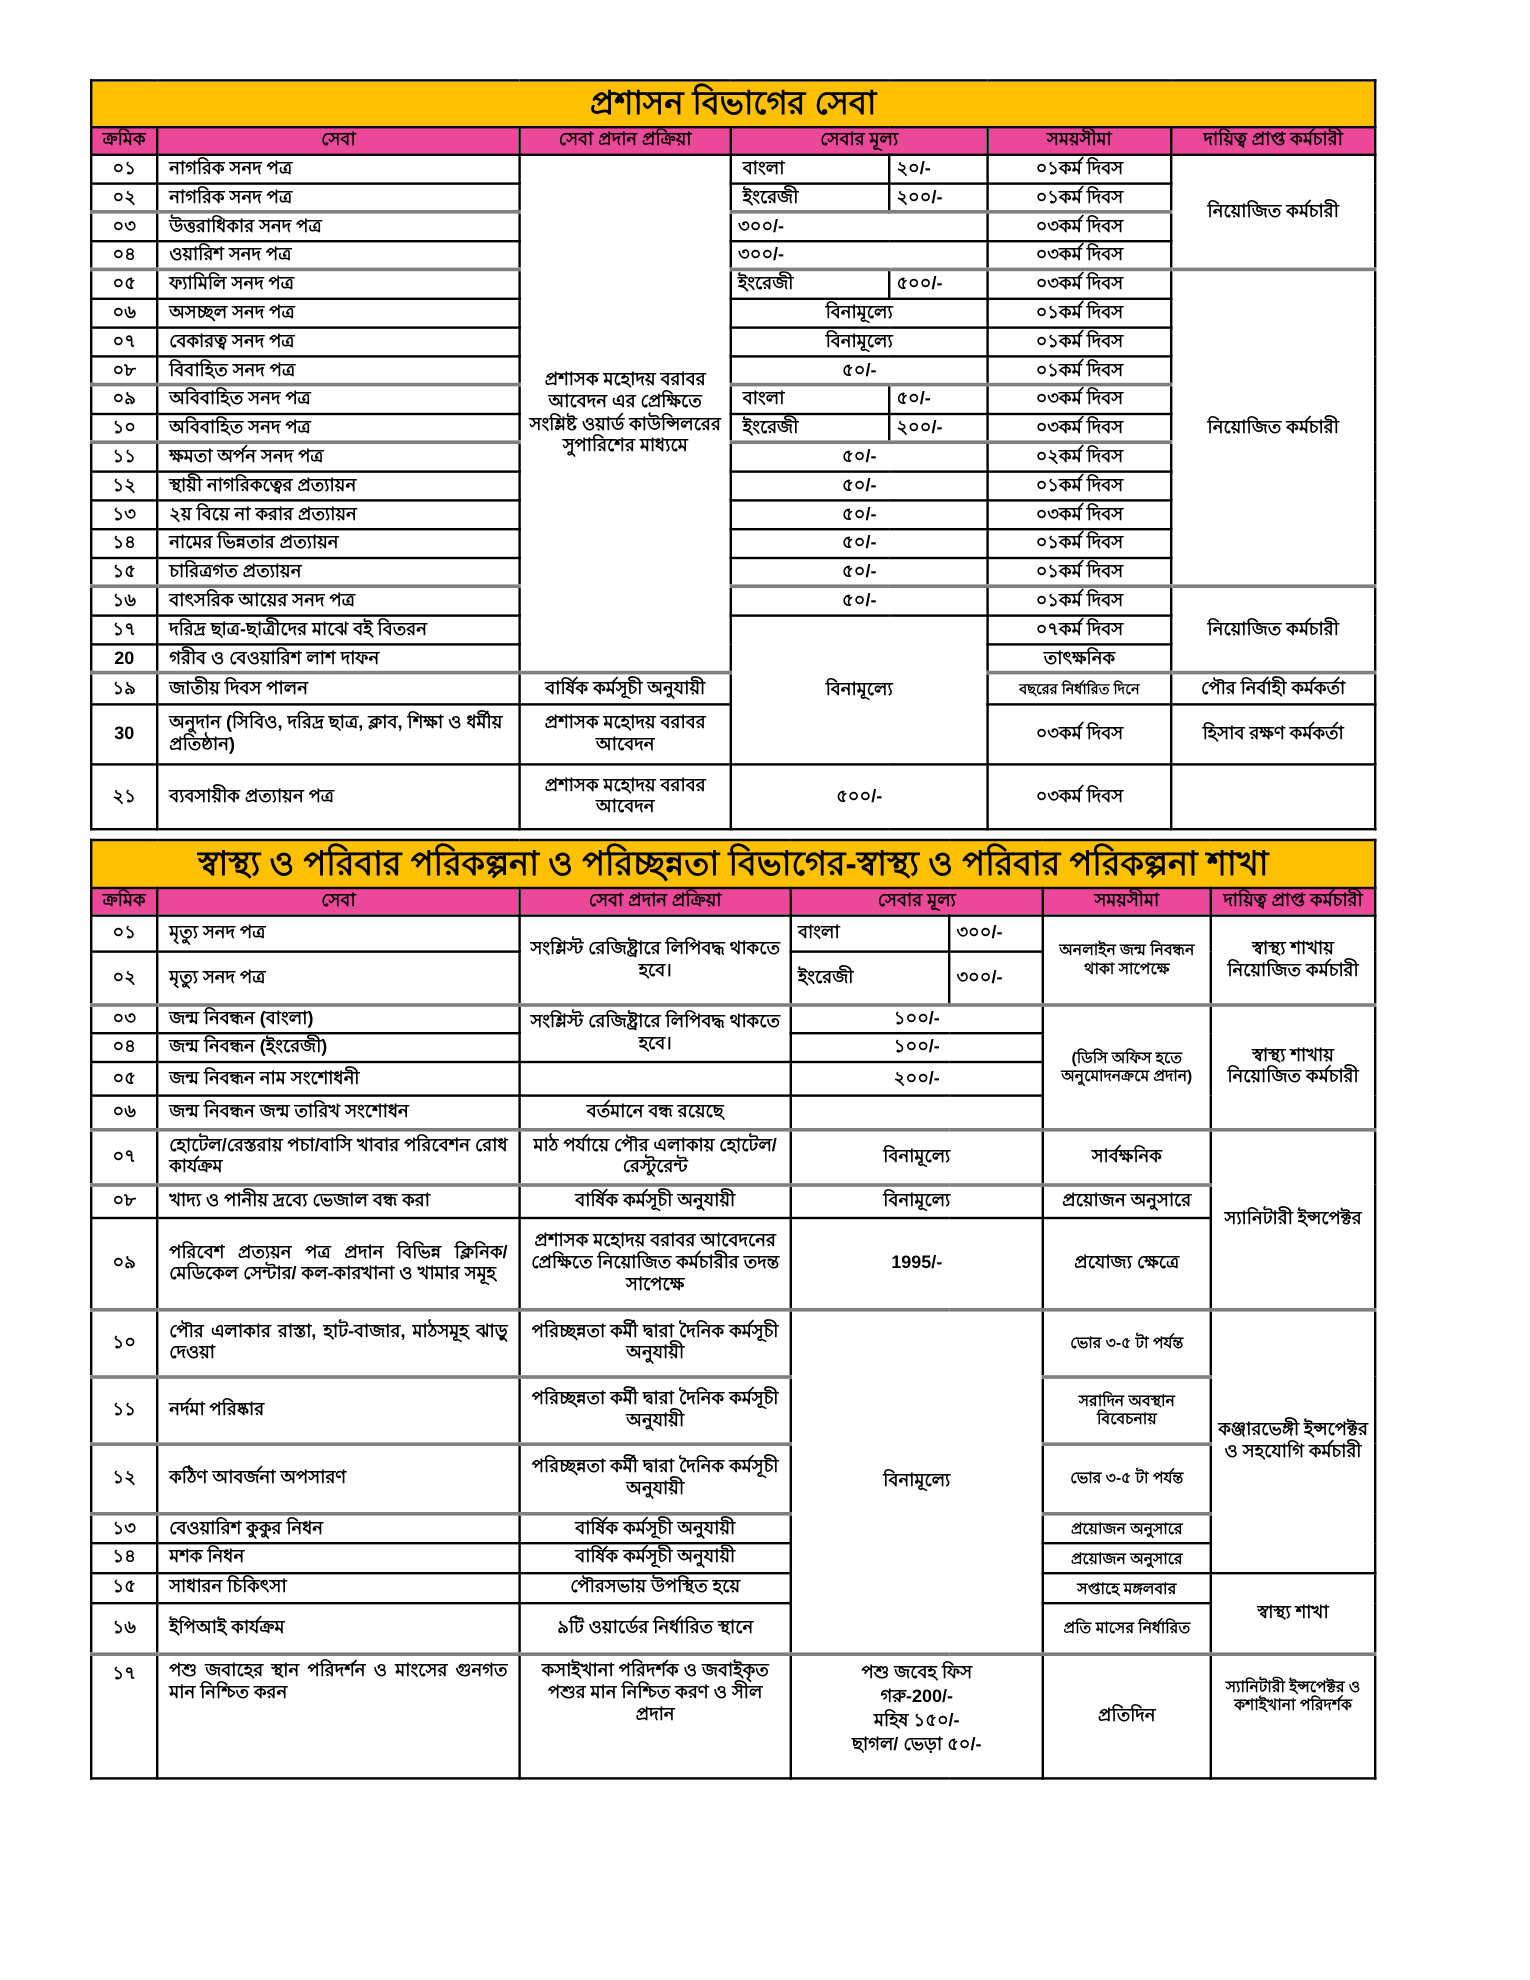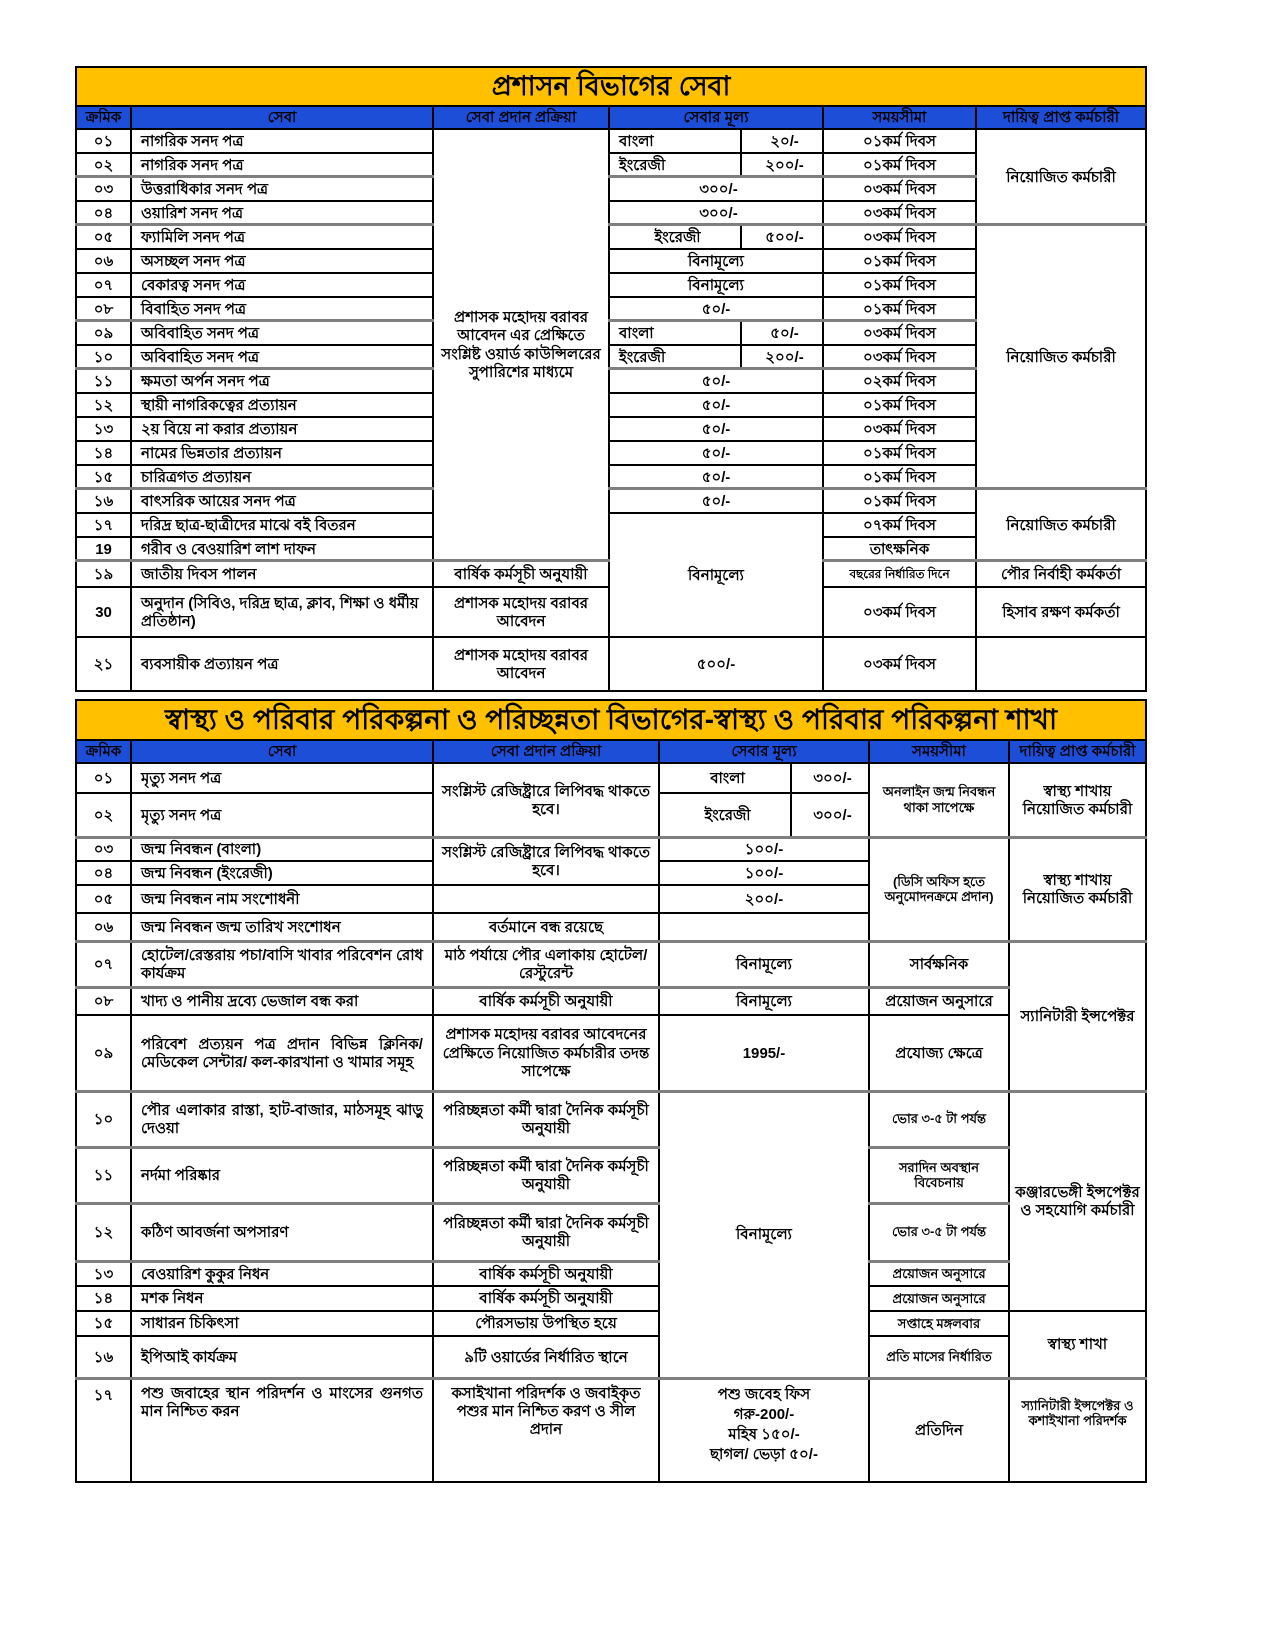--- a/index.html
+++ b/index.html
@@ -9,24 +9,24 @@
     font-weight:bold;
   }
   .page { position:relative; width:1275px; height:1650px; background:#fff; }
   .sheet { position:absolute; left:75px; top:66px; width:1070px; }
   table { border-collapse:collapse; table-layout:fixed; width:1070px; }
   table.t2 { margin-top:7px; }
   td { border:2px solid #000; vertical-align:middle; font-size:15px;
        line-height:1.22; padding:1px 5px; text-align:center; overflow:hidden; }
   td.band { background:#FFC000; font-size:27px; padding:2px 0; border:2.5px solid #000; }
   .t2 td.band { font-size:28px; }
-  tr.hdr td { background:#1d4ed8; font-size:15px; padding:1px 2px; }
+  tr.hdr td { background:#ec4899; font-size:15px; padding:1px 2px; }
   td.svc { text-align:left; padding-left:9px; }
   td.just { text-align:justify; text-align-last:left; padding-left:9px; padding-right:9px; }
-  td.r { text-align:center; padding-right:0; }
+  td.r { text-align:left; padding-right:0; }
   td.l { text-align:left; padding-left:9px; }
   td.sm { font-size:13px; line-height:1.2; }
   td.xs { font-size:12px; }
   tr.gsep td { border-top:3.5px solid #7f7f7f; }
   .pl div { line-height:1.35; }
 </style>
 </head>
 <body>
 
 <div class="page">
@@ -160,21 +160,21 @@
     <td>০১কর্ম দিবস</td>
     <td rowspan="3">নিয়োজিত কর্মচারী</td>
   </tr>
   <tr style="height:24px">
     <td>১৭</td>
     <td class="svc">দরিদ্র ছাত্র-ছাত্রীদের মাঝে বই বিতরন</td>
     <td colspan="2" rowspan="4">বিনামূল্যে</td>
     <td>০৭কর্ম দিবস</td>
   </tr>
   <tr style="height:24px">
-    <td>19</td>
+    <td>20</td>
     <td class="svc">গরীব ও বেওয়ারিশ লাশ দাফন</td>
     <td>তাৎক্ষনিক</td>
   </tr>
   <tr class="gsep" style="height:26px">
     <td>১৯</td>
     <td class="svc">জাতীয় দিবস পালন</td>
     <td>বার্ষিক কর্মসূচী অনুযায়ী</td>
     <td class="xs">বছরের নির্ধারিত দিনে</td>
     <td>পৌর নির্বাহী কর্মকর্তা</td>
   </tr>

